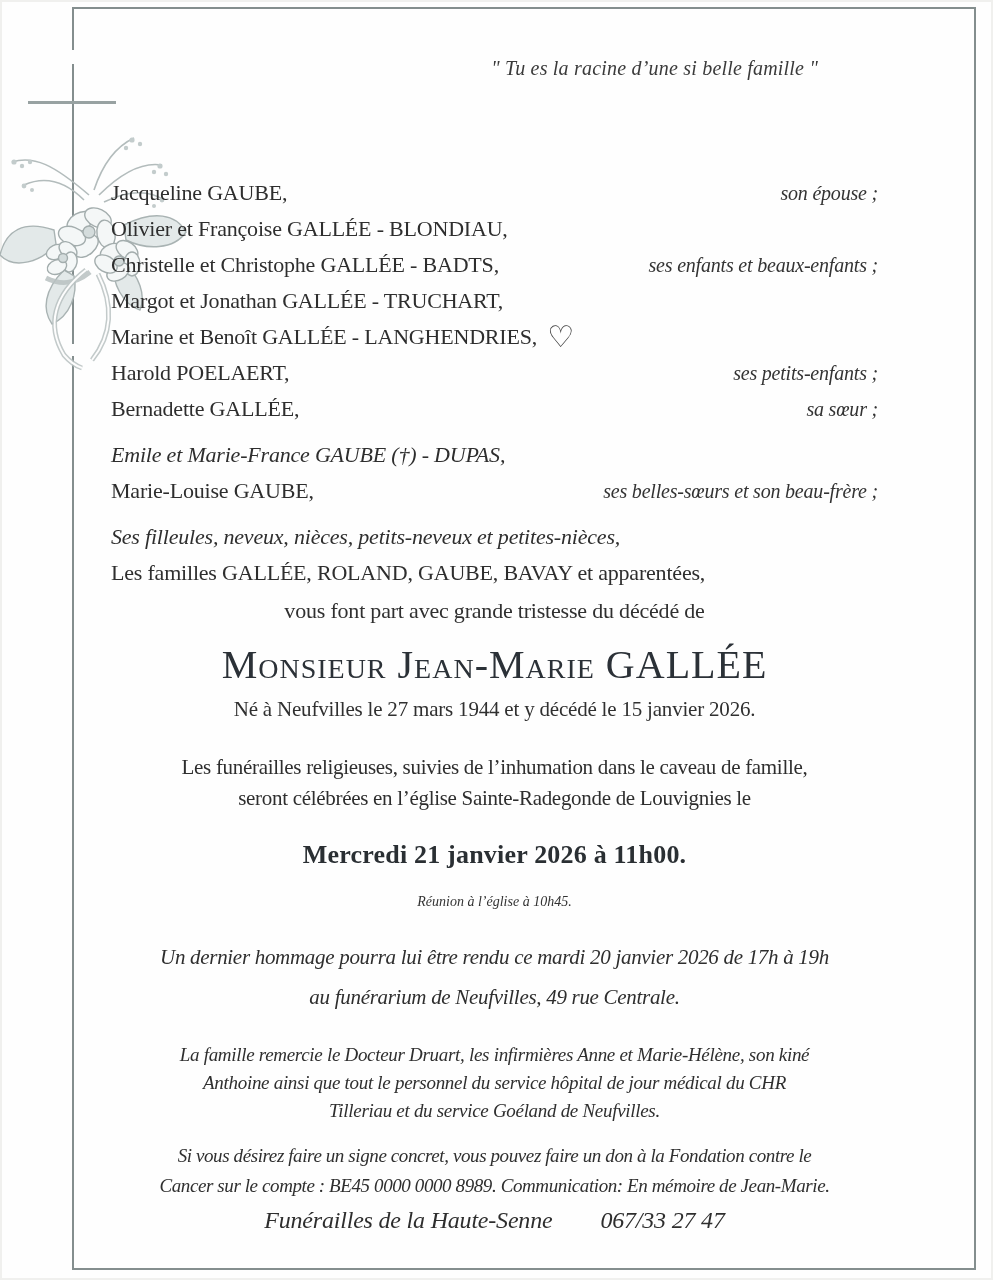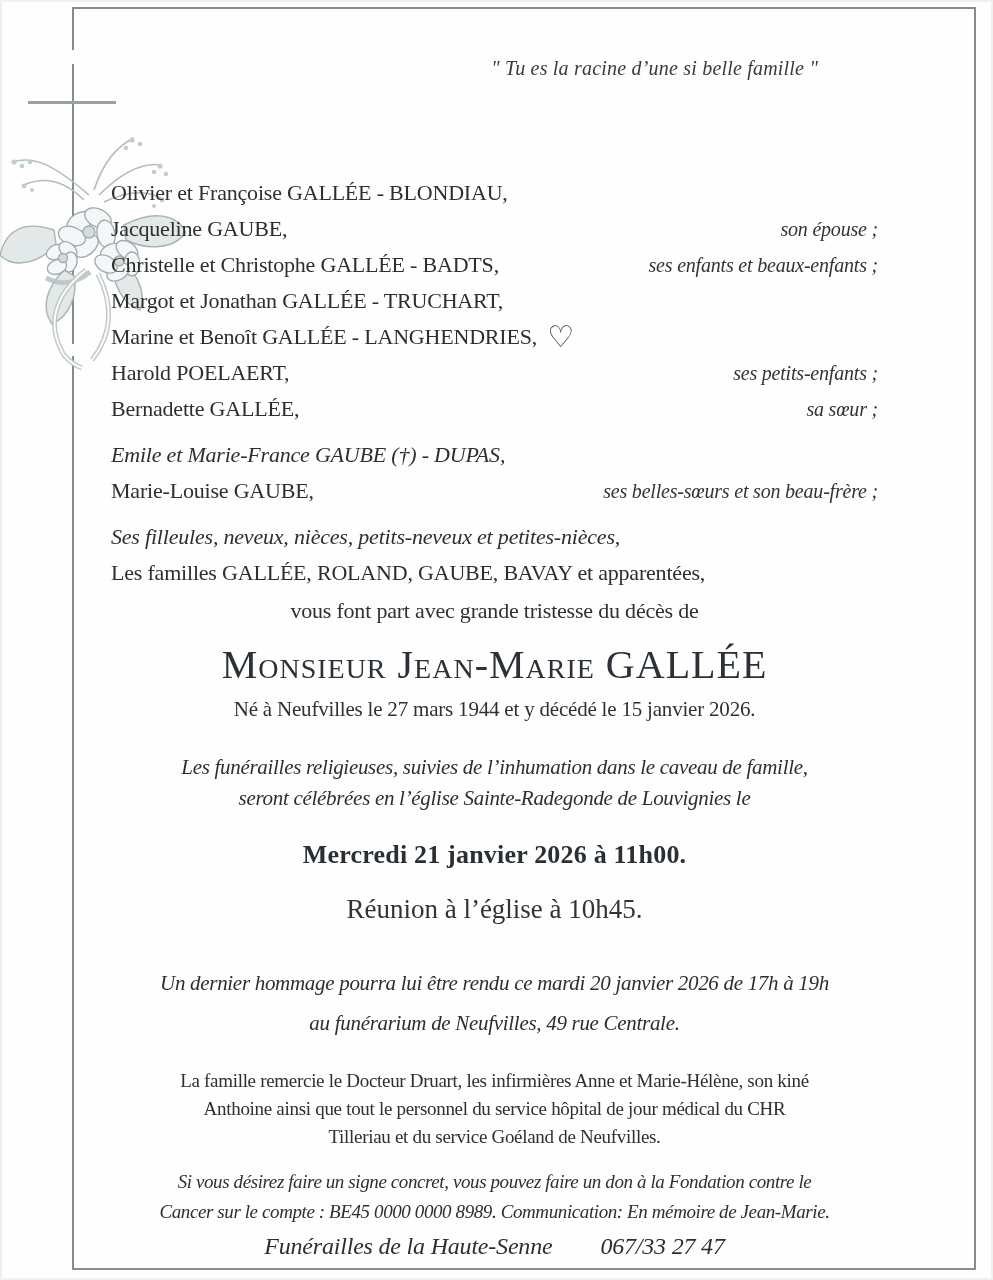--- a/index.html
+++ b/index.html
@@ -83,34 +83,34 @@
     font-size:40px;line-height:50px;
     letter-spacing:1px;
     color:#2b3137;
     white-space:nowrap;
   }
   .deceased-dates{
     margin-top:7px;font-size:21px;letter-spacing:-0.2px;color:#303030;
   }
   .funeral-p{
     margin:30px -22px 0;
-    font-size:21px;line-height:31px;letter-spacing:-0.3px;color:#2e2e2e;font-style:italic;
+    font-size:21px;line-height:31px;letter-spacing:-0.3px;color:#2e2e2e;
   }
   .funeral-date{
     margin-top:26px;
     font-weight:bold;font-size:26px;letter-spacing:0.2px;color:#2a2f33;
   }
   .meeting{
-    margin-top:24px;font-size:27px;color:#333;
-  }
-  .tribute1{margin:44px -22px 0;font-style:italic;font-size:21px;letter-spacing:-0.3px;line-height:28px;}
+    margin-top:24px;font-style:italic;font-size:14px;color:#333;
+  }
+  .tribute1{margin:33px -22px 0;font-style:italic;font-size:21px;letter-spacing:-0.3px;line-height:28px;}
   .tribute2{margin:12px -22px 0;font-style:italic;font-size:21px;letter-spacing:-0.3px;line-height:28px;}
   .thanks{
     margin:30px -24px 0;
-    font-size:19px;line-height:28px;letter-spacing:-0.3px;color:#2f2f2f;
+    font-style:italic;font-size:19px;line-height:28px;letter-spacing:-0.3px;color:#2f2f2f;
   }
   .donation{
     margin:16px -28px 0;
     font-style:italic;font-size:19px;line-height:30px;letter-spacing:-0.4px;color:#2f2f2f;
   }
   .footer{
     margin-top:6px;
     display:flex;justify-content:center;align-items:baseline;gap:48px;
     font-size:24px;letter-spacing:-0.2px;
   }
@@ -194,28 +194,28 @@
       <path d="M104 164 C120 195, 118 225, 98 250"></path>
     </g>
   </svg>
 
   <div class="content">
 
     <div class="quote">" Tu es la racine d’une si belle famille "</div>
 
     <div class="mourners">
       <div class="m-row">
-        <span class="names">Olivier et Françoise GALLÉE - BLONDIAU,</span>
-        <span class="relation"></span>
-      </div>
-      <div class="m-row">
         <span class="names">Jacqueline GAUBE,</span>
         <span class="relation">son épouse ;</span>
       </div>
       <div class="m-row">
+        <span class="names">Olivier et Françoise GALLÉE - BLONDIAU,</span>
+        <span class="relation"></span>
+      </div>
+      <div class="m-row">
         <span class="names">Christelle et Christophe GALLÉE - BADTS,</span>
         <span class="relation">ses enfants et beaux-enfants ;</span>
       </div>
       <div class="m-row">
         <span class="names">Margot et Jonathan GALLÉE - TRUCHART,</span>
         <span class="relation"></span>
       </div>
       <div class="m-row">
         <span class="names">Marine et Benoît GALLÉE - LANGHENDRIES,</span>
         <span class="heart">♡</span>
@@ -240,21 +240,21 @@
       <div class="m-row gap-lg">
         <span class="names">Ses filleules, neveux, nièces, petits-neveux et petites-nièces,</span>
         <span class="relation"></span>
       </div>
       <div class="m-row gap-sm">
         <span class="names">Les familles GALLÉE, ROLAND, GAUBE, BAVAY et apparentées,</span>
         <span class="relation"></span>
       </div>
     </div>
 
-    <div class="centered announce">vous font part avec grande tristesse du décès de</div>
+    <div class="centered announce">vous font part avec grande tristesse du décédé de</div>
 
     <div class="centered deceased-name">Monsieur Jean-Marie GALLÉE</div>
     <div class="centered deceased-dates">Né à Neufvilles le 27 mars 1944 et y décédé le 15 janvier 2026.</div>
 
     <div class="centered funeral-p">
       <div>Les funérailles religieuses, suivies de l’inhumation dans le caveau de famille,</div>
       <div>seront célébrées en l’église Sainte-Radegonde de Louvignies le</div>
     </div>
 
     <div class="centered funeral-date">Mercredi 21 janvier 2026 à 11h00.</div>

